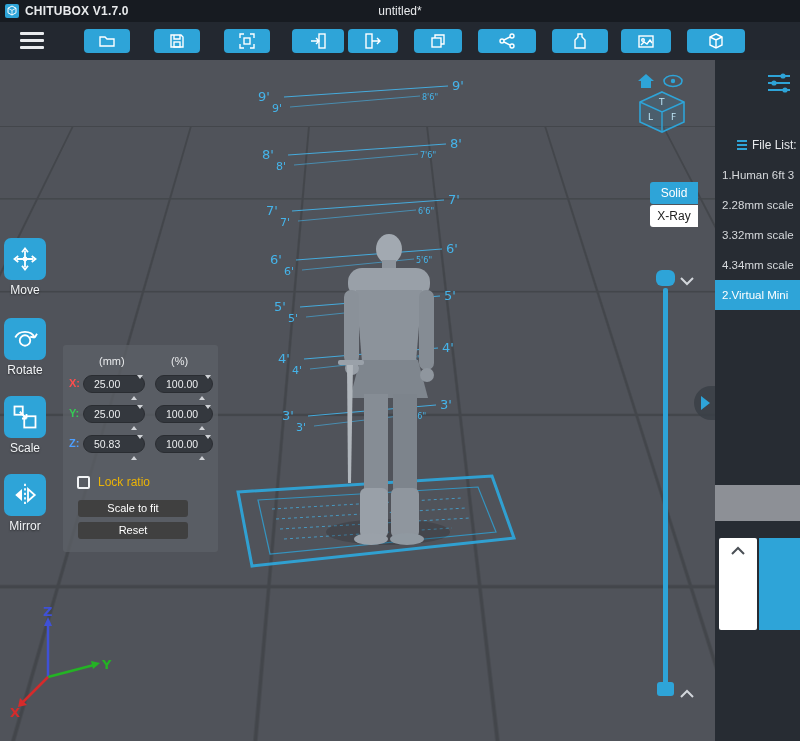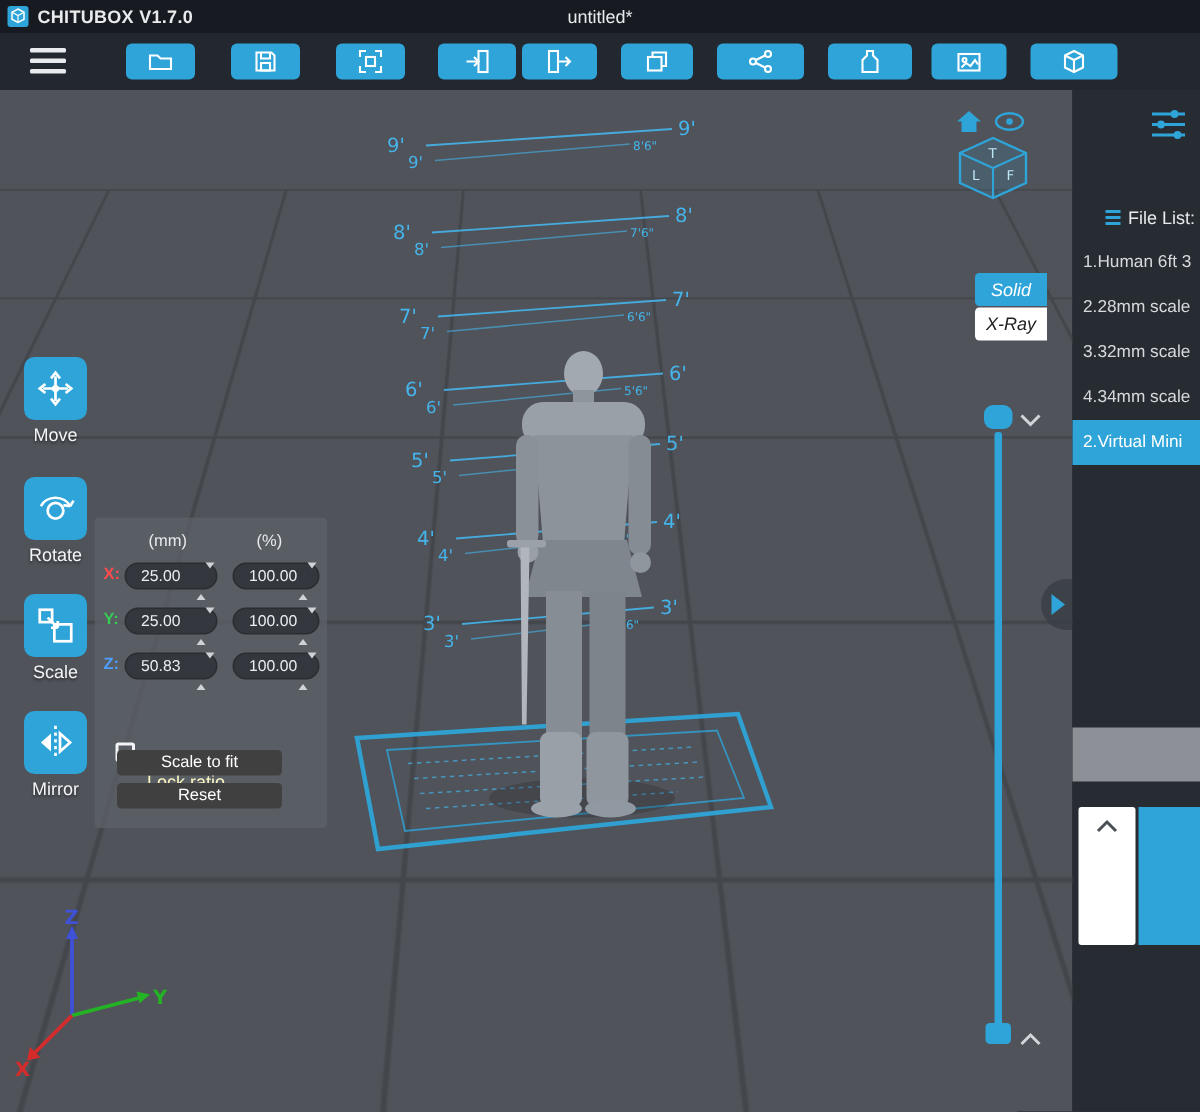--- a/index.html
+++ b/index.html
@@ -29,55 +29,55 @@
   .vp-svg { position:absolute; left:0; top:0; }
   #markers-svg text { fill:#45b4ea; font-family:"DejaVu Sans",sans-serif; }
 
   
   .viewcube { position:absolute; left:634px; top:10px; width:60px; height:66px; }
   .home-btn { position:absolute; left:2px; top:2px; cursor:pointer; }
   .eye-btn { position:absolute; left:28px; top:4px; cursor:pointer; }
   .cube-btn { position:absolute; left:2px; top:20px; cursor:pointer; }
 
   
-  .view-toggle { position:absolute; left:650px; top:122px; width:48px;font-style:italic; }
+  .view-toggle { position:absolute; left:650px; top:122px; width:48px; }
   .vt-btn { width:48px; height:22px; font-size:12px; text-align:center; line-height:22px; cursor:pointer; border-radius:3px 0 0 3px; }
   .vt-solid { background:#2ea4d8; color:#fff; }
   .vt-xray { background:#ffffff; color:#222; margin-top:1px; }
 
   
   .v-track { position:absolute; left:663px; top:228px; width:5px; height:402px; background:#2ea4d8; border-radius:2px; cursor:pointer; }
   .v-handle-top { position:absolute; left:656px; top:210px; width:19px; height:16px; background:#2ea4d8; border-radius:6px; cursor:grab; }
   .v-handle-bottom { position:absolute; left:657px; top:622px; width:17px; height:14px; background:#2ea4d8; border-radius:3px; cursor:grab; }
   .chev { position:absolute; left:680px; cursor:pointer; }
   .chev svg { stroke:#d2d6db; stroke-width:2; fill:none; }
 
   
   .expand-tab { position:absolute; left:694px; top:326px; width:21px; height:34px; background:rgba(58,63,70,.85); border-radius:17px 0 0 17px; cursor:pointer; }
   .expand-tab .tri { position:absolute; left:7px; top:10px; width:0; height:0; border-top:7px solid transparent; border-bottom:7px solid transparent; border-left:9px solid #2ea4d8; }
 
   
-  .tool { position:absolute; left:14px; width:46px; text-align:center; cursor:pointer; }
+  .tool { position:absolute; left:2px; width:46px; text-align:center; cursor:pointer; }
   .tool .ticon { width:42px; height:42px; background:#2ea4d8; border-radius:7px; margin:0 auto; display:flex; align-items:center; justify-content:center; }
   .tool .ticon svg { stroke:#fff; fill:none; stroke-width:2.4; }
   .tool .tlabel { color:#f2f4f6; font-size:12px; margin-top:3px; text-shadow:0 1px 2px rgba(0,0,0,.5); }
 
   
   .scale-panel { position:absolute; left:63px; top:285px; width:155px; height:207px; background:rgba(92,96,103,.78); border-radius:3px; color:#eef0f2; }
   .sp-head { position:absolute; top:10px; font-size:11px; color:#e8eaec; }
   .sp-row { position:absolute; left:0; width:155px; height:18px; }
   .axis-label { position:absolute; left:6px; top:2px; font-size:11px; font-weight:bold; }
   .spin { position:absolute; top:0; height:18px; background:#34383e; border:1px solid #2a2d32; border-radius:9px; cursor:text; }
   .spin .val { position:absolute; left:10px; top:0; line-height:16px; font-size:10.5px; color:#eceef0; }
   .spin .arrows { position:absolute; right:6px; top:3px; width:7px; cursor:pointer; }
   .spin .up { width:0; height:0; border-left:3.5px solid transparent; border-right:3.5px solid transparent; border-bottom:4px solid #cfd2d6; margin-bottom:3px; }
   .spin .dn { width:0; height:0; border-left:3.5px solid transparent; border-right:3.5px solid transparent; border-top:4px solid #cfd2d6; }
   .sp-check { position:absolute; left:14px; top:130px; display:flex; align-items:center; cursor:pointer; }
   .sp-check .box { width:13px; height:13px; border:2px solid #f2f4f6; border-radius:2px; background:transparent; }
-  .sp-check .lbl { margin-left:8px; font-size:12px; color:#fef9c3;margin-top:39px; }
+  .sp-check .lbl { margin-left:8px; font-size:12px; color:#eab308; }
   .sp-btn { position:absolute; left:15px; width:110px; height:17px; background:#404040; color:#fff; font-size:11px; text-align:center; line-height:17px; border-radius:3px; cursor:pointer; }
 
   
   .axes { position:absolute; left:8px; top:545px; }
   .axes text { font-size:13px; font-weight:bold; font-family:"DejaVu Sans",sans-serif; }
 
   
   .right-panel { position:absolute; left:715px; top:60px; width:85px; height:681px; background:#272c33; }
   .settings-btn { position:absolute; right:8px; top:13px; cursor:pointer; }
   .file-header { position:absolute; left:16px; top:74px; width:85px; height:22px; color:#e8eaec; font-size:12px; line-height:22px; }

